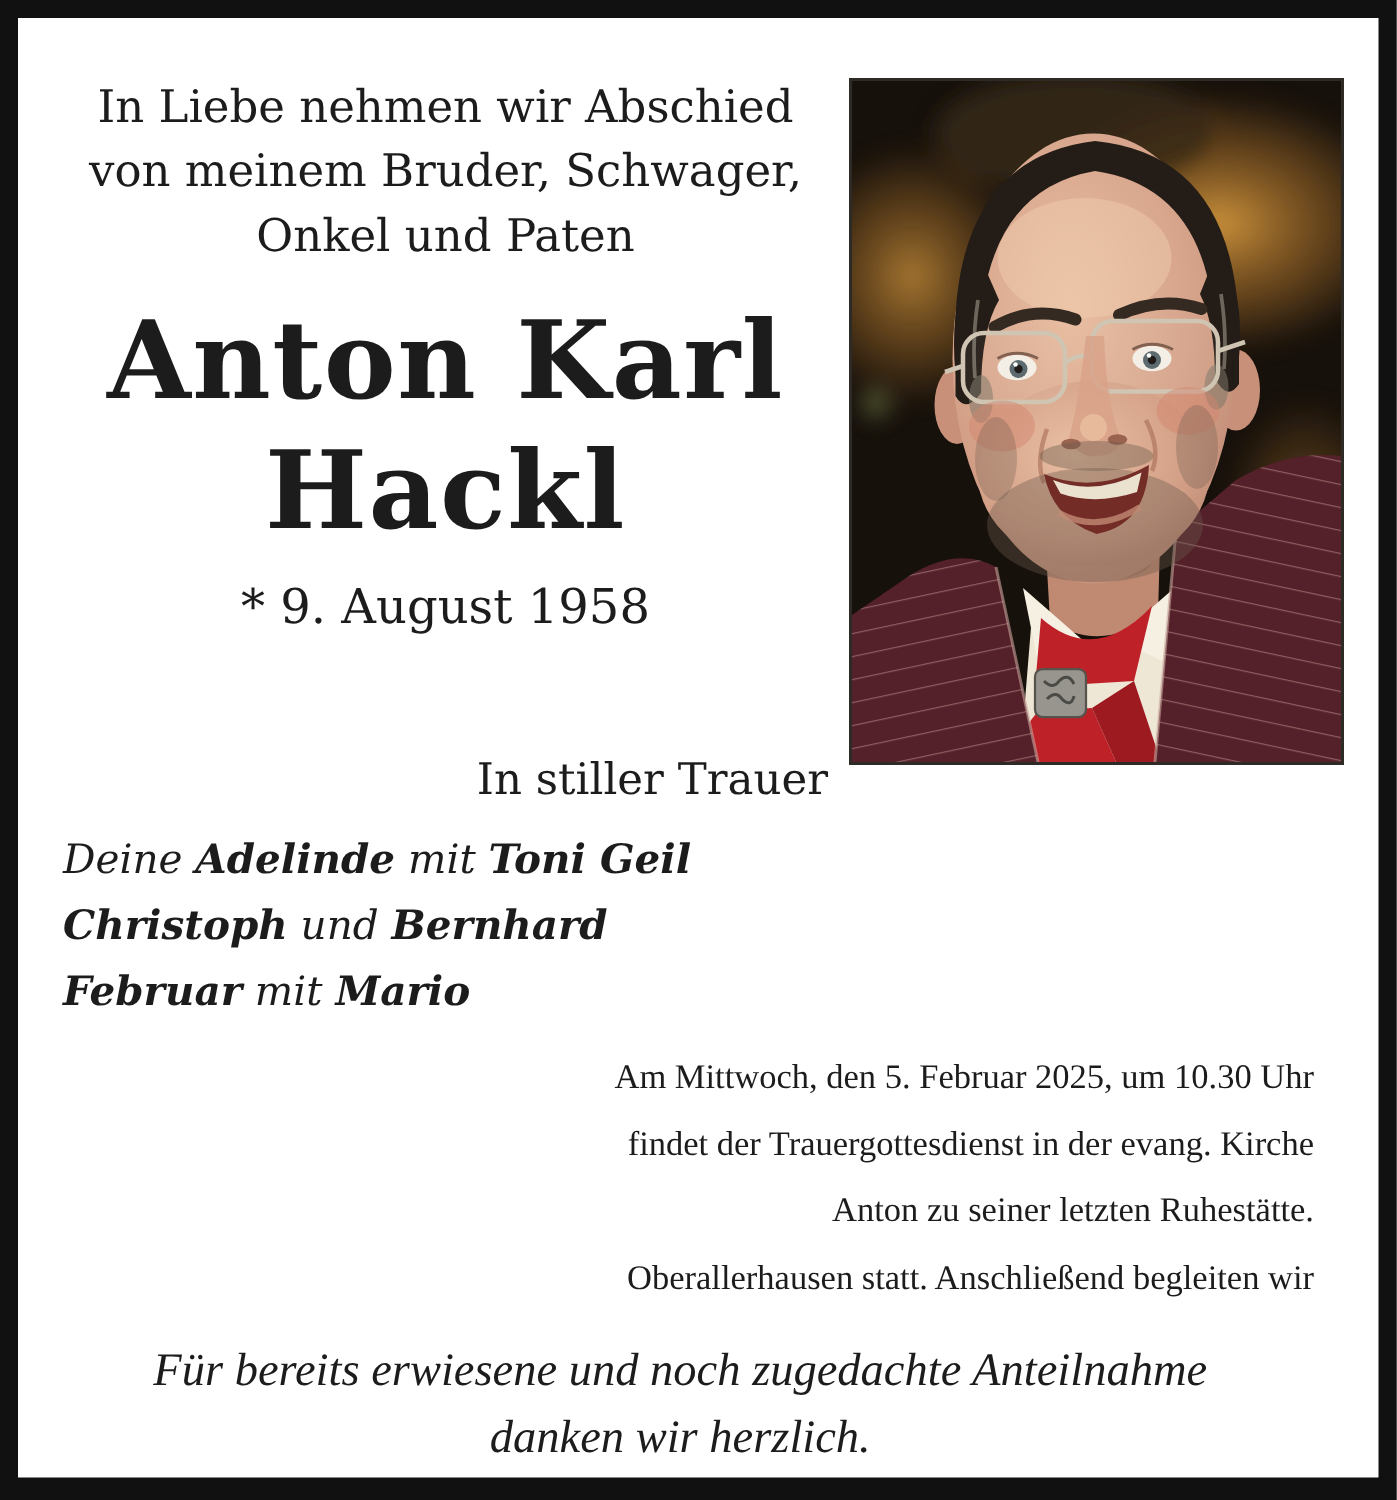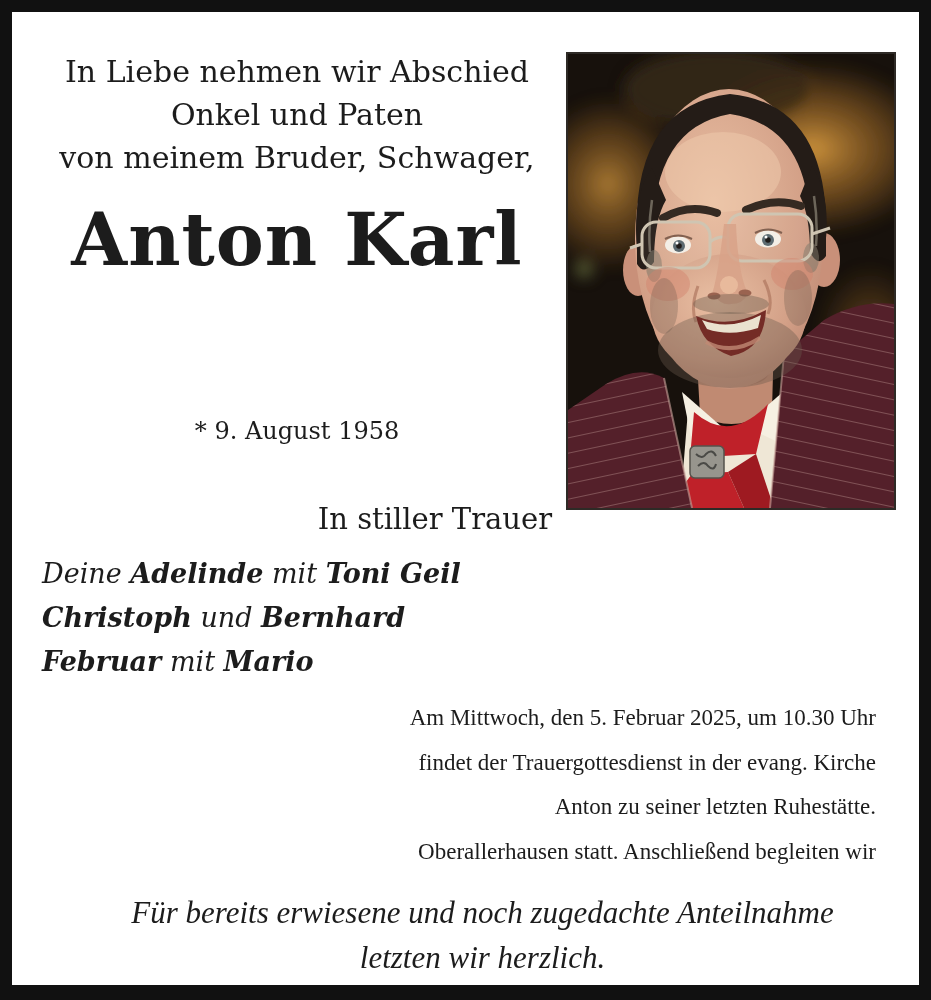--- a/index.html
+++ b/index.html
@@ -27,56 +27,57 @@
     border-width:12px 12px 15px 12px;
     box-sizing:border-box;
     pointer-events:none;
     z-index:5;
   }
   .intro{position:absolute;left:42px;top:50px;width:510px;text-align:center;
     font-size:30px;line-height:43px;}
   .name{position:absolute;left:42px;top:196px;width:510px;text-align:center;
     font-size:72px;line-height:87px;font-weight:bold;margin:0;letter-spacing:1px;}
   .dates{position:absolute;left:42px;top:382px;width:510px;text-align:center;
-    font-size:24px;line-height:45px;margin-top:27px;}
+    font-size:32px;line-height:45px;}
   .dates-inner{display:inline-block;text-align:left;}
   .still{position:absolute;left:42px;top:502px;width:510px;text-align:right;
     font-size:29px;line-height:34px;}
   .mourners{position:absolute;left:42px;top:552px;width:510px;text-align:left;
     font-size:27px;line-height:44px;font-style:italic;}
   .mourners .b{font-weight:bold;}
   .service{position:absolute;left:55px;top:696px;width:821px;text-align:right;
     font-family:"Liberation Serif", serif;
     font-size:23px;line-height:44.5px;}
-  .closing{position:absolute;left:72px;top:890px;width:821px;text-align:center;
+  .closing{position:absolute;left:43px;top:890px;width:821px;text-align:center;
     font-family:"Liberation Serif", serif;font-style:italic;
     font-size:31px;line-height:45px;}
   .photo{
     position:absolute;left:566px;top:52px;margin:0;
     width:326px;height:454px;
     border:2px solid #2e2a26;
     background:var(--photo-bg);
     z-index:1;
   }
   .photo svg{display:block;width:326px;height:454px;}
 </style>
 </head>
 <body>
 
 <div class="page">
   <div class="frame"></div>
 
   <div class="intro">
     <div class="line">In Liebe nehmen wir Abschied</div>
+    <div class="line">von meinem Bruder, Schwager,</div>
     <div class="line">Onkel und Paten</div>
-    <div class="line">von meinem Bruder, Schwager,</div>
   </div>
 
   <h1 class="name">
     <div class="line">Anton Karl</div>
+    <div class="line">Hackl</div>
   </h1>
 
   <div class="dates">
     <div class="dates-inner">
       <div class="line">* 9. August 1958</div>
     </div>
   </div>
 
   <div class="still">In stiller Trauer</div>
 
@@ -88,21 +89,21 @@
 
   <div class="service">
     <div class="line">Am Mittwoch, den 5. Februar 2025, um 10.30 Uhr</div>
     <div class="line">findet der Trauergottesdienst in der evang. Kirche</div>
     <div class="line">Anton zu seiner letzten Ruhestätte.</div>
     <div class="line">Oberallerhausen statt. Anschließend begleiten wir</div>
   </div>
 
   <div class="closing">
     <div class="line">Für bereits erwiesene und noch zugedachte Anteilnahme</div>
-    <div class="line">letzten wir herzlich.</div>
+    <div class="line">danken wir herzlich.</div>
   </div>
 
   <figure class="photo">
     <svg viewBox="0 0 326 454" xmlns="http://www.w3.org/2000/svg">
       <defs>
         <radialGradient id="glow">
           <stop offset="0" stop-color="#d79a3f" stop-opacity="0.95"></stop>
           <stop offset="0.55" stop-color="#a8702a" stop-opacity="0.55"></stop>
           <stop offset="1" stop-color="#a8702a" stop-opacity="0"></stop>
         </radialGradient>

